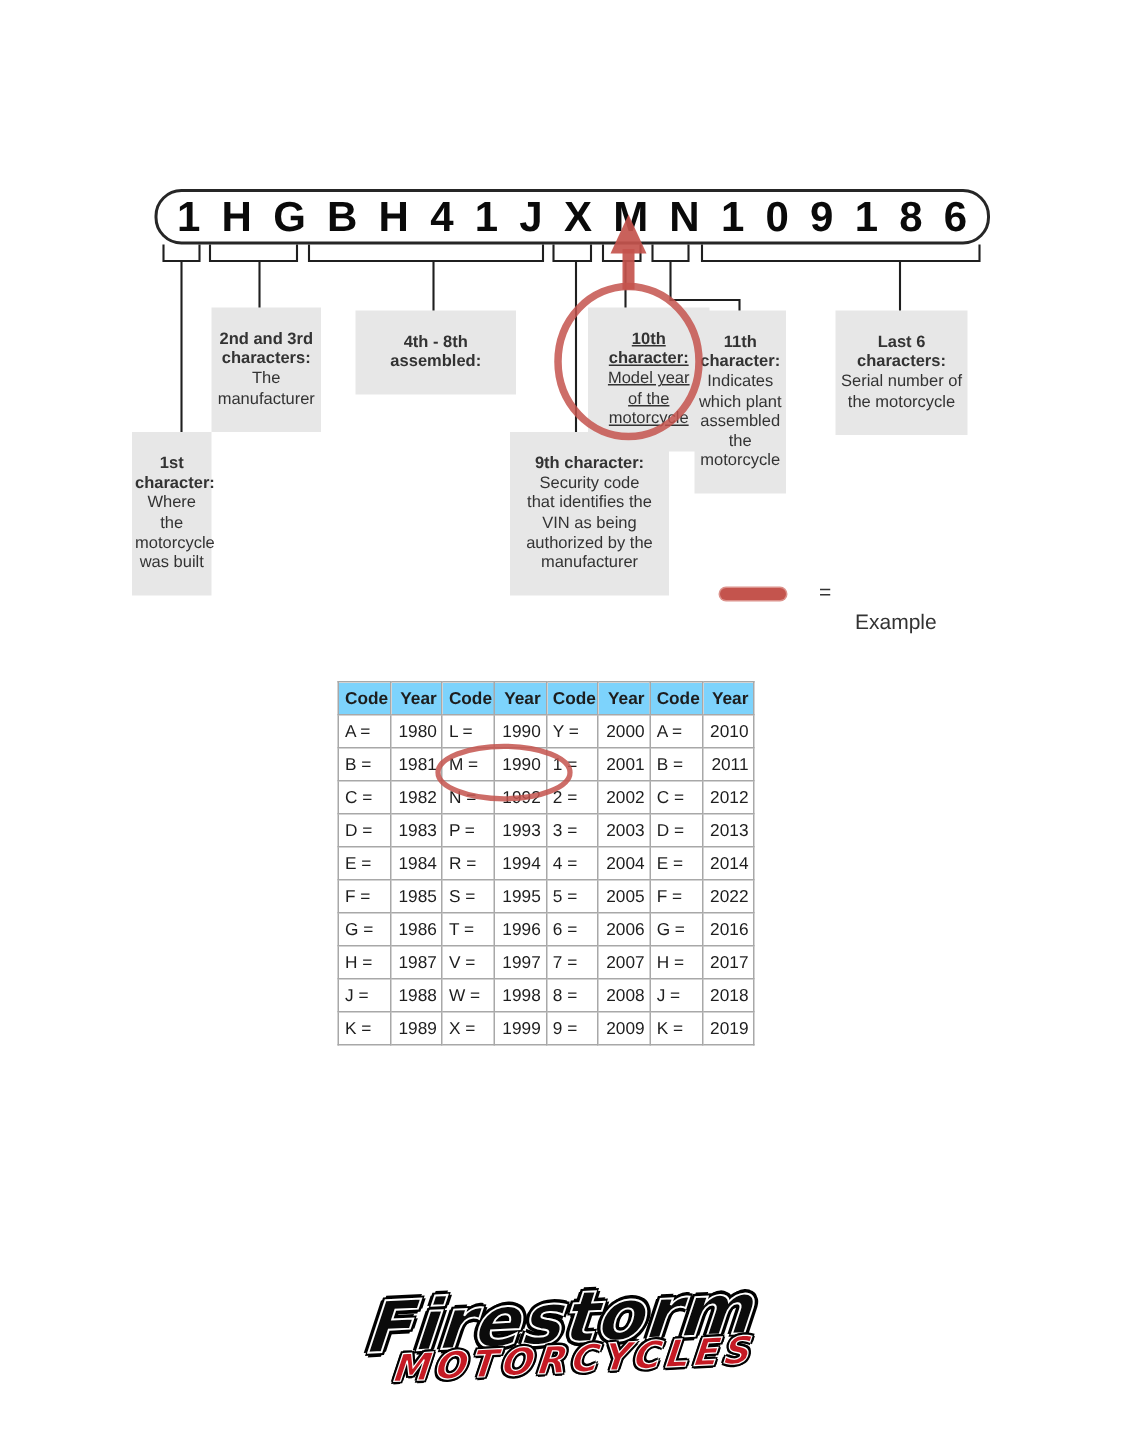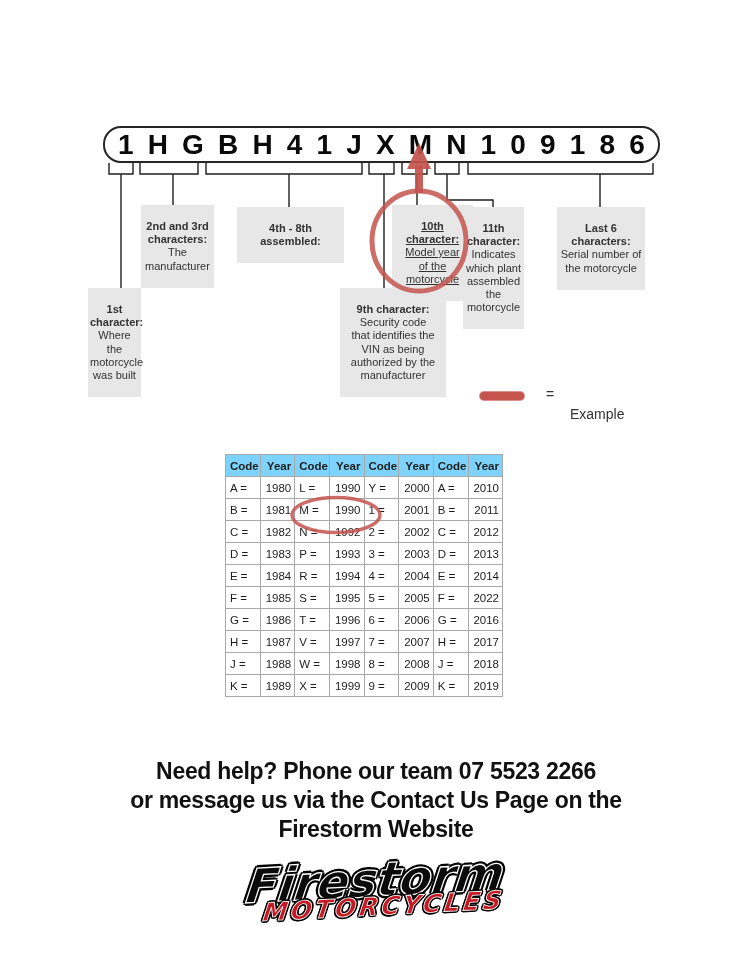--- a/index.html
+++ b/index.html
@@ -302,22 +302,19 @@
             <td class="code">K =</td>
             <td class="year">2019</td>
           </tr>
         </tbody>
     </table>
     <svg class="tbl-ellipse" viewBox="0 0 278 262">
       <ellipse cx="111" cy="61" rx="44" ry="17.5" fill="none" stroke="#c4544d" stroke-width="3.5" stroke-opacity="0.85"></ellipse>
     </svg>
   </div>
 
-  <div class="help">Need help?  Phone our team 07 5523 2266
-or message us via the Contact Us Page on the
-Firestorm Website</div>
 
   <div class="logo">
     <div><span class="logo-main">Firestorm</span></div>
     <div class="logo-subline"><span class="logo-sub">MOTORCYCLES</span></div>
   </div>
 
 </div>
 
 </body></html>

